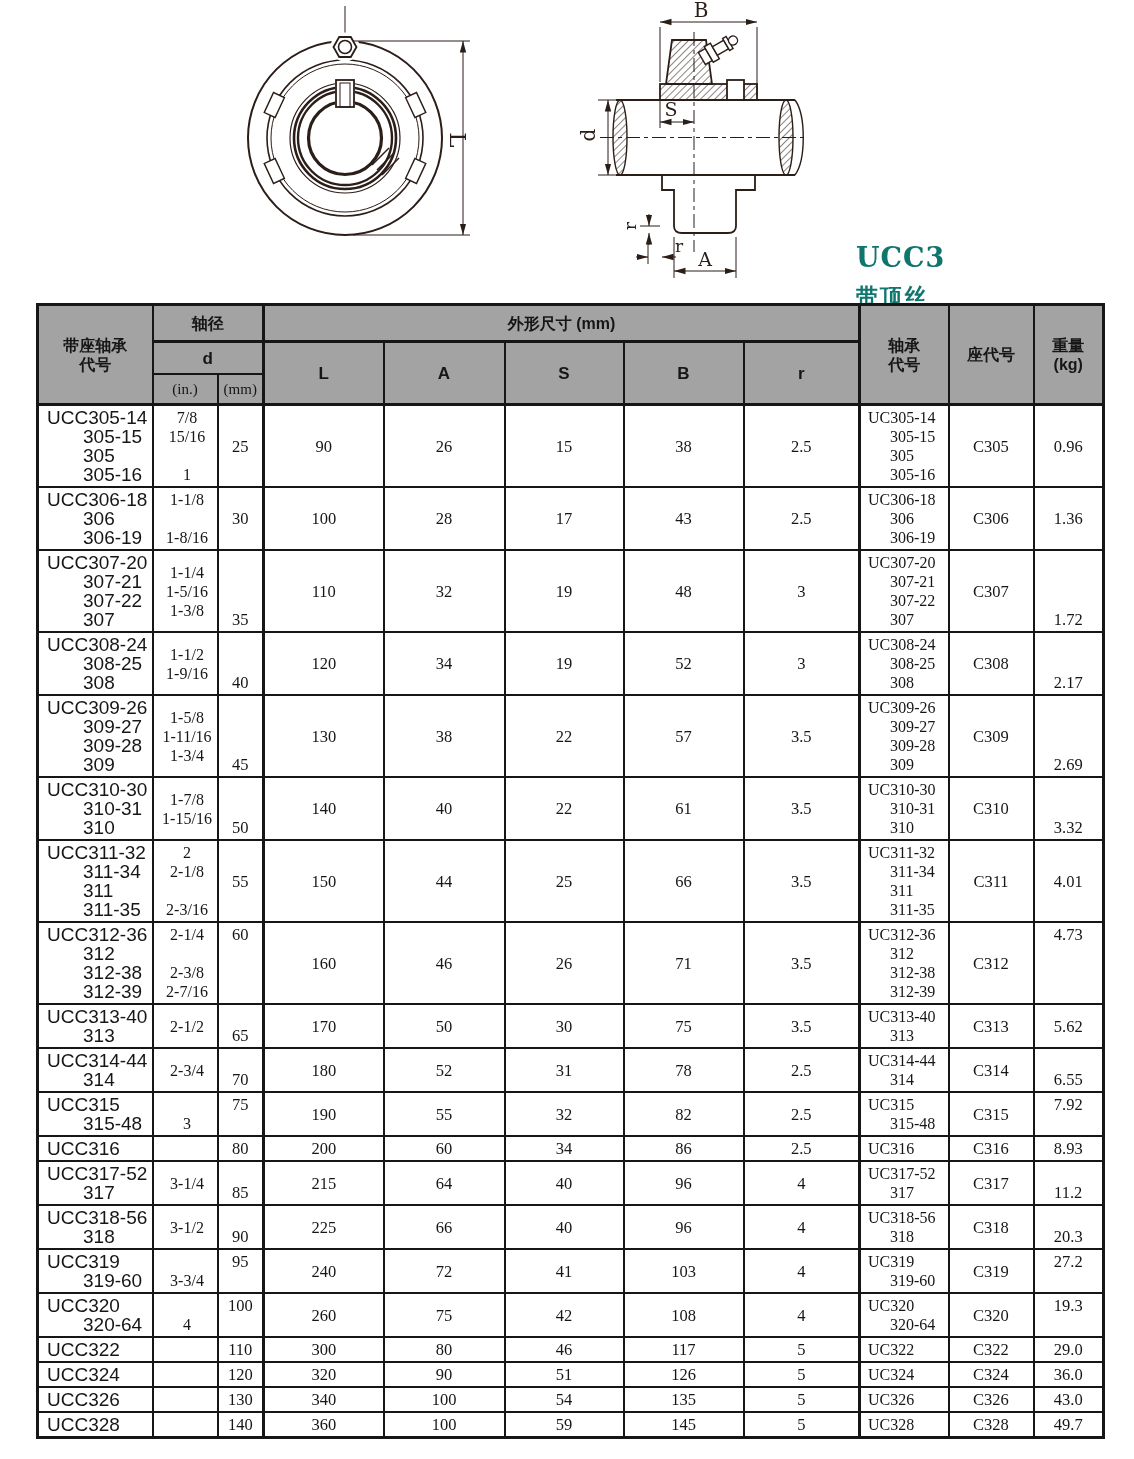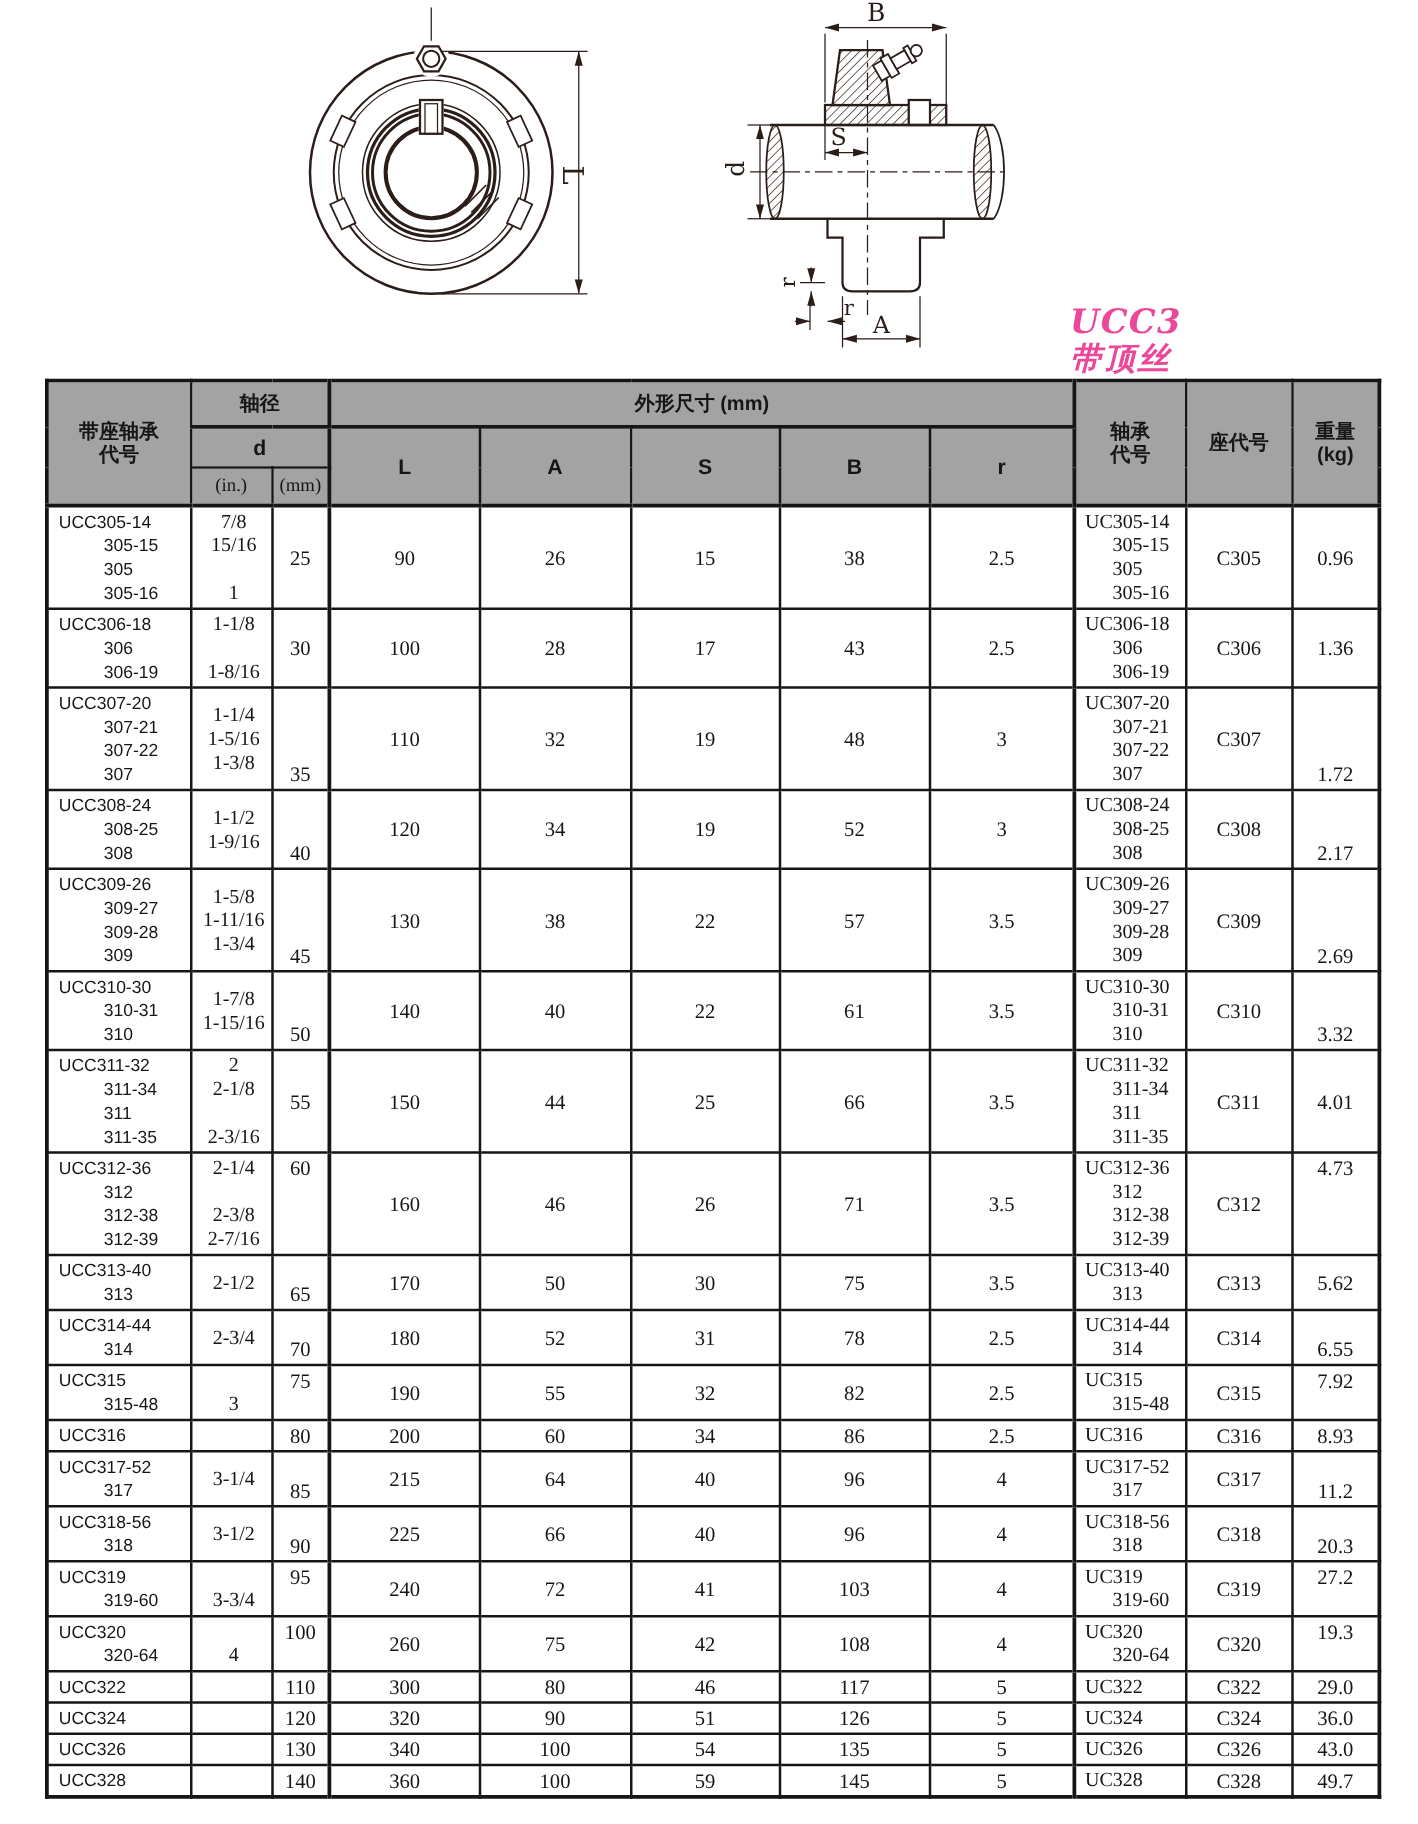--- a/index.html
+++ b/index.html
@@ -1,40 +1,40 @@
 <!DOCTYPE html>
 <html><head>
 <meta charset="utf-8">
 <style>
   html,body{margin:0;padding:0;background:#ffffff;}
   .page{position:relative;width:1134px;height:1459px;background:#ffffff;overflow:hidden;
         font-family:"Liberation Sans",sans-serif;color:#161616;}
   .drawing-area{position:absolute;left:0;top:0;width:1134px;height:302px;}
-  .series-label{position:absolute;left:856px;top:243px;color:#ec4899;line-height:1.12;font-style:italic;}
+  .series-label{position:absolute;left:856px;top:243px;color:#0f766e;line-height:1.12;}
   .series-label .l1{font-family:"DejaVu Serif",serif;font-weight:bold;font-size:27px;letter-spacing:1px;}
-  .series-label .l2{font-weight:bold;font-size:25px;letter-spacing:2px;}
+  .series-label .l2{font-weight:bold;font-size:22px;letter-spacing:2px;margin-top:12px;}
 
   table.spec{position:absolute;left:36px;top:303px;border-collapse:collapse;table-layout:fixed;
              border:3px solid #161616;background:#fff;}
   .spec th,.spec td{border:2px solid #161616;padding:2px 2px;overflow:hidden;}
   .spec thead th{background:#a3a3a3;font-weight:bold;font-size:16px;text-align:center;vertical-align:middle;line-height:19px;}
   .spec thead th.dimletter{font-size:17px;font-family:"Liberation Sans",sans-serif;}
   .spec thead th.unitp{font-weight:normal;font-family:"Liberation Serif",serif;font-size:15px;}
   .spec thead tr.hA th{height:30px;}
   .spec thead tr.hB th{height:26px;}
   .spec thead tr.hC th{height:24px;margin-left:38px;}
   .hbB{border-bottom-width:3px !important;}
   .bL{border-left-width:3px !important;}
   tbody tr:first-child td{border-top-width:3px;}
 
   .spec td{vertical-align:middle;}
   td.va-top{vertical-align:top;}
   td.va-bottom{vertical-align:bottom;}
   .ln{line-height:19px;white-space:pre;}
-  td.code{font-family:"Liberation Sans",sans-serif;font-size:14px;text-align:left;padding-left:8px;margin-top:32px;}
+  td.code{font-family:"Liberation Sans",sans-serif;font-size:19px;text-align:left;padding-left:8px;margin-top:32px;}
   td.code .ln2{padding-left:36px;}
   td.inch{font-family:"Liberation Serif",serif;font-size:16px;text-align:center;padding-left:6px;}
   td.uc{font-family:"Liberation Serif",serif;font-size:16px;text-align:left;padding-left:7px;}
   td.uc .ln2{padding-left:22px;}
   td.num{font-family:"Liberation Serif",serif;font-size:16.5px;text-align:center;line-height:19px;}
   svg text{font-family:"DejaVu Serif",serif;fill:#2b1d18;}
 </style>
 </head>
 <body>
 

